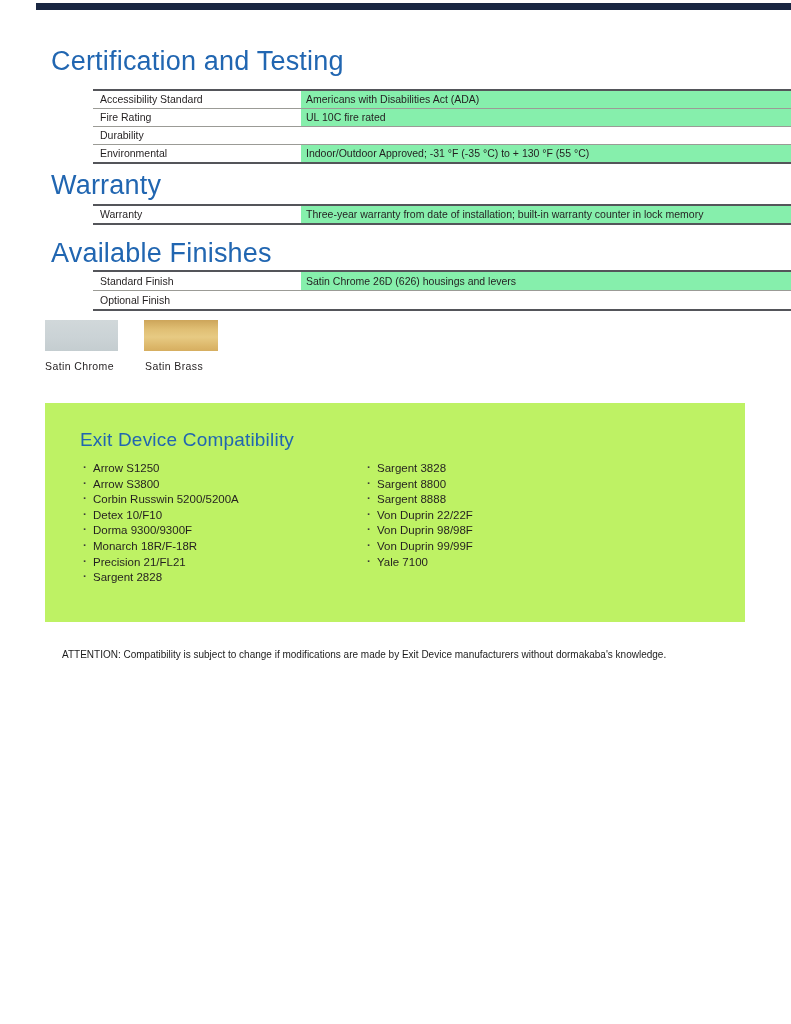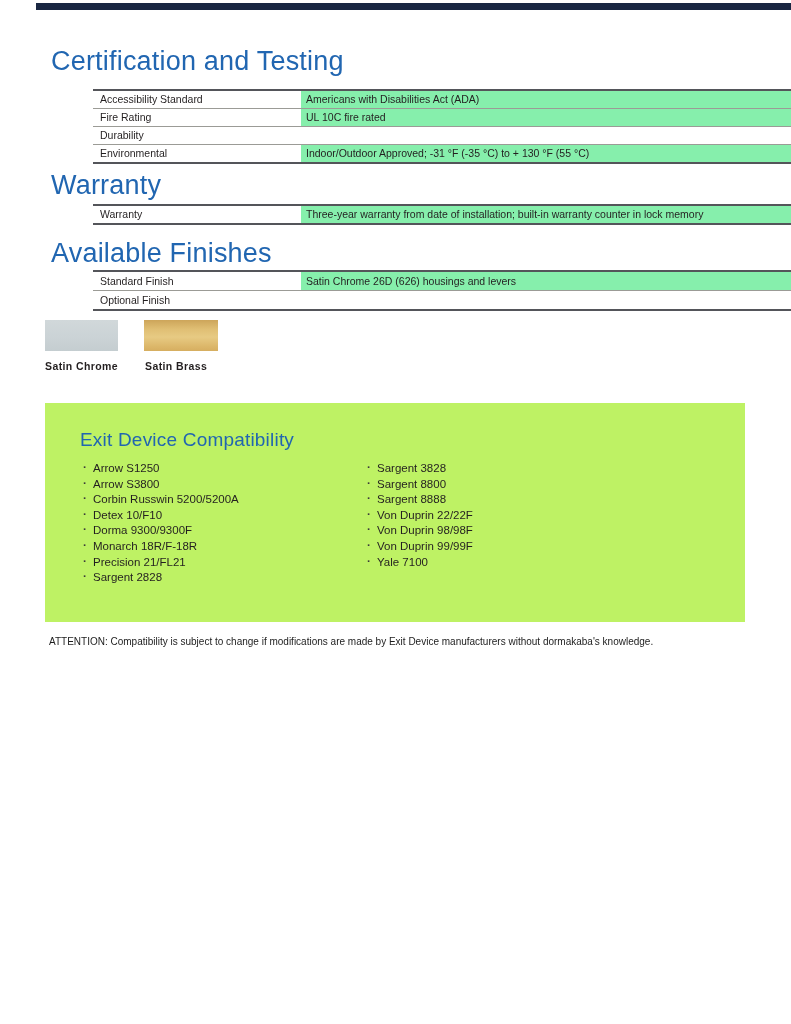--- a/index.html
+++ b/index.html
@@ -76,21 +76,20 @@
   .swatch.brass {
     left: 144px; width: 74px;
     background: linear-gradient(180deg, #cda55a 0%, #e0bf74 30%, #e7ca83 55%, #dcb76a 85%, #d6ae60 100%);
   }
   .swatch-label {
     position: absolute;
     top: 360px;
     font-size: 10.5px;
     letter-spacing: 0.4px;
     white-space: nowrap;
-    font-weight: bold;
   }
   .chrome-label { left: 45px; }
   .brass-label  { left: 145px; }
 
   .exit-box {
     position: absolute;
     left: 45px; top: 403px;
     width: 700px; height: 219px;
     background: #bef264;
   }
@@ -125,21 +124,21 @@
   .exit-list li::before {
     content: "\00B7";
     position: absolute;
     left: 1px; top: -1px;
     font-weight: 700;
     color: #3a3a3a;
   }
   .attention {
     position: absolute;
     left: 45px; top: 632px;
-    margin: 4px;
+    margin: 17px;
     font-size: 10px;
     color: #1c1c1c;
     white-space: nowrap;
     text-align: right;
   }
 </style>
 </head>
 <body>
 
 <div class="page">

